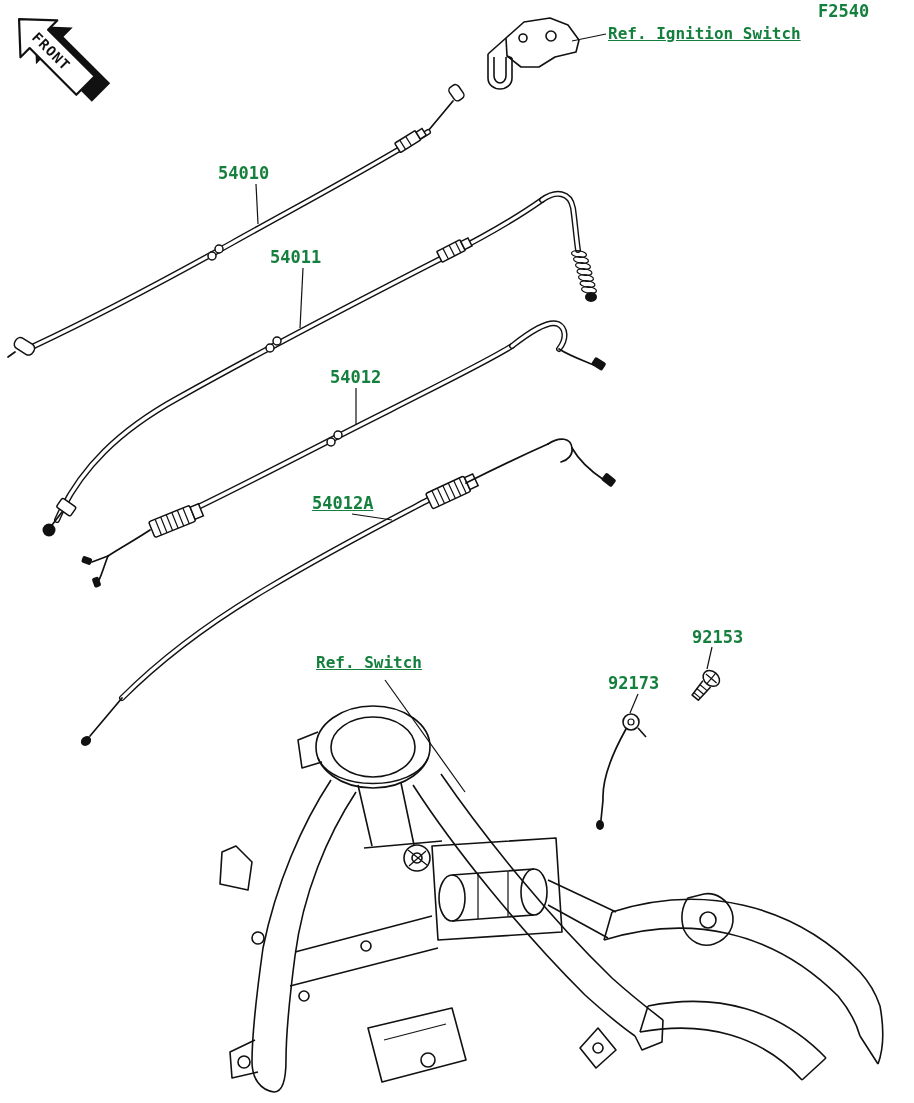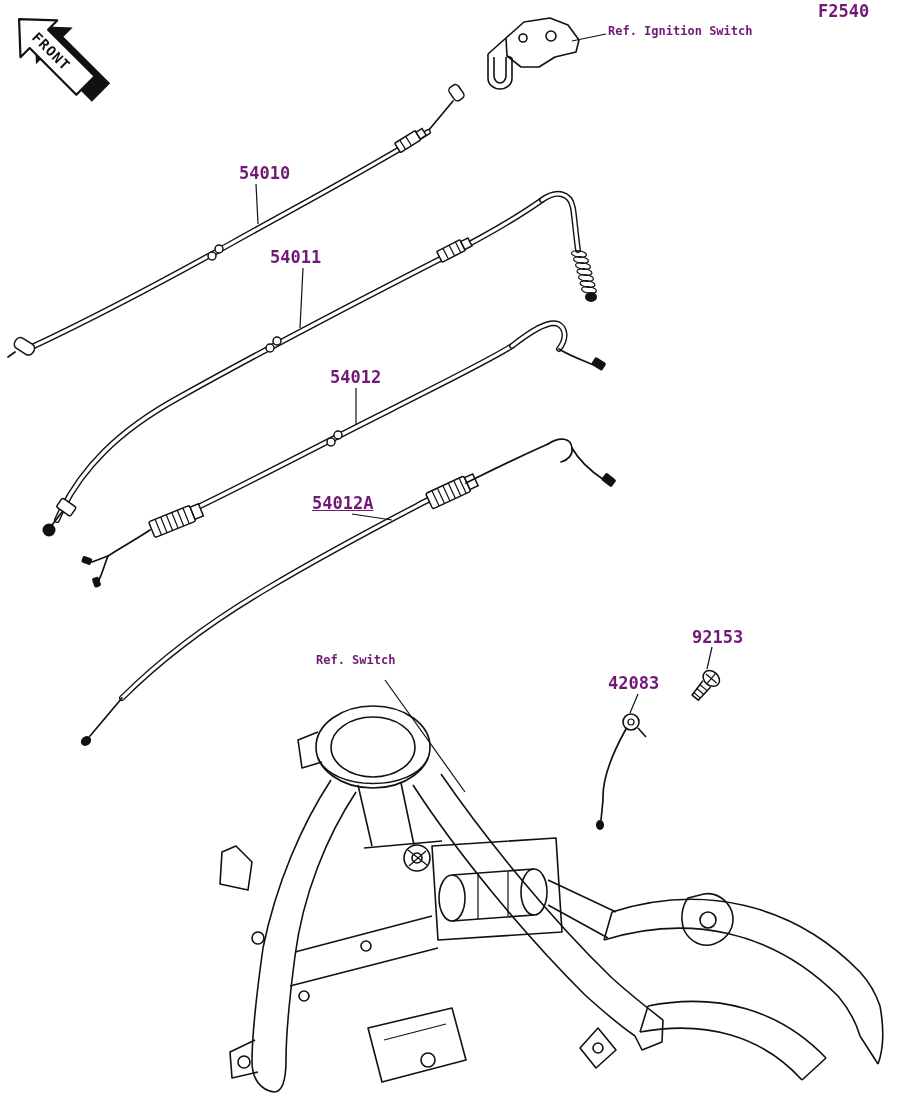--- a/index.html
+++ b/index.html
@@ -7,25 +7,25 @@
     position:relative;
     width:914px;height:1103px;
     background:#ffffff;
     overflow:hidden;
     font-family:"DejaVu Sans Mono", monospace;
   }
   .stage svg{position:absolute;left:0;top:0;}
   .label{
     position:absolute;
     font:700 17px "DejaVu Sans Mono", monospace;
-    color:#701a75;
+    color:#15803d;
     white-space:nowrap;
     letter-spacing:0px;
   }
-  .label.small{font-size:12px;}
+  .label.small{font-size:16px;text-decoration:underline;}
   .cable-outer{stroke:#111;stroke-width:6;fill:none;stroke-linecap:round;}
   .cable-inner{stroke:#fff;stroke-width:3.2;fill:none;stroke-linecap:round;}
   .wire{stroke:#111;stroke-width:1.7;fill:none;stroke-linecap:round;}
   .line{stroke:#111;stroke-width:1.6;fill:none;stroke-linejoin:round;}
   .thin{stroke:#111;stroke-width:1.2;fill:none;}
   .part{stroke:#111;stroke-width:1.5;fill:#fff;}
   .dark{fill:#111;stroke:none;}
   .leader{stroke:#111;stroke-width:1.2;fill:none;}
 </style>
 </head>
@@ -214,27 +214,27 @@
       <path class="leader" d="M385,680 L465,792"></path>
       <path class="leader" d="M638,694 L630,713"></path>
       <path class="leader" d="M712,647 L707,669"></path>
     </g>
   </svg>
 
   <div class="label" style="left:818px; top:1px;">F2540</div>
 
   <div class="label small" style="left:608px; top:24px;">Ref. Ignition Switch</div>
 
-  <div class="label" style="left:239px; top:163px;">54010</div>
+  <div class="label" style="left:218px; top:163px;">54010</div>
 
   <div class="label" style="left:270px; top:247px;">54011</div>
 
   <div class="label" style="left:330px; top:367px;">54012</div>
 
   <div class="label" style="left:312px; top:493px;text-decoration:underline;">54012A</div>
 
   <div class="label small" style="left:316px; top:653px;">Ref. Switch</div>
 
-  <div class="label" style="left:608px; top:673px;">42083</div>
+  <div class="label" style="left:608px; top:673px;">92173</div>
 
   <div class="label" style="left:684px; top:627px;margin-left:8px;">92153</div>
 
 </div>
 
 </body></html>

